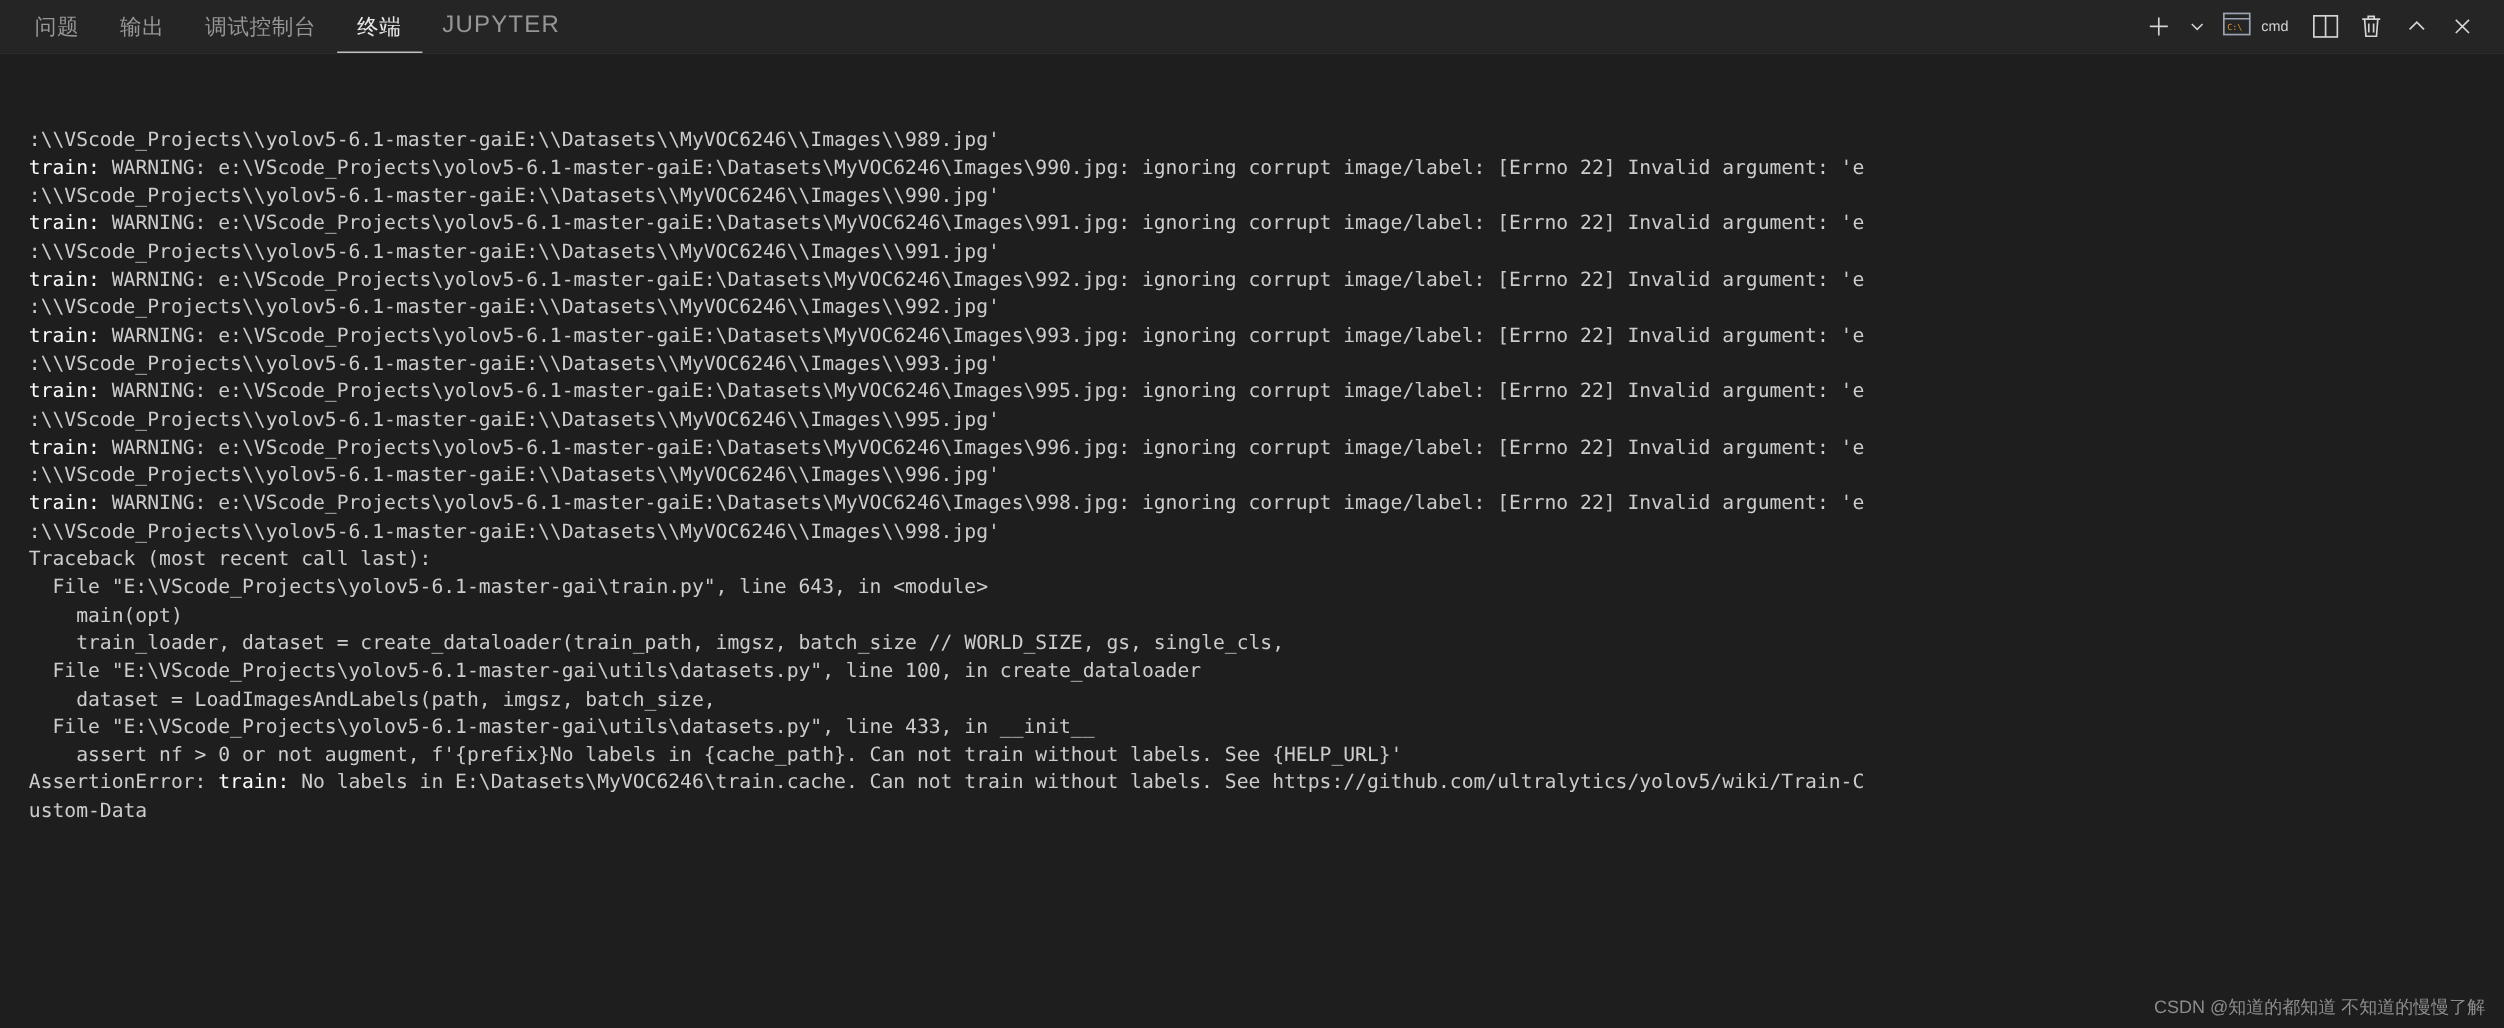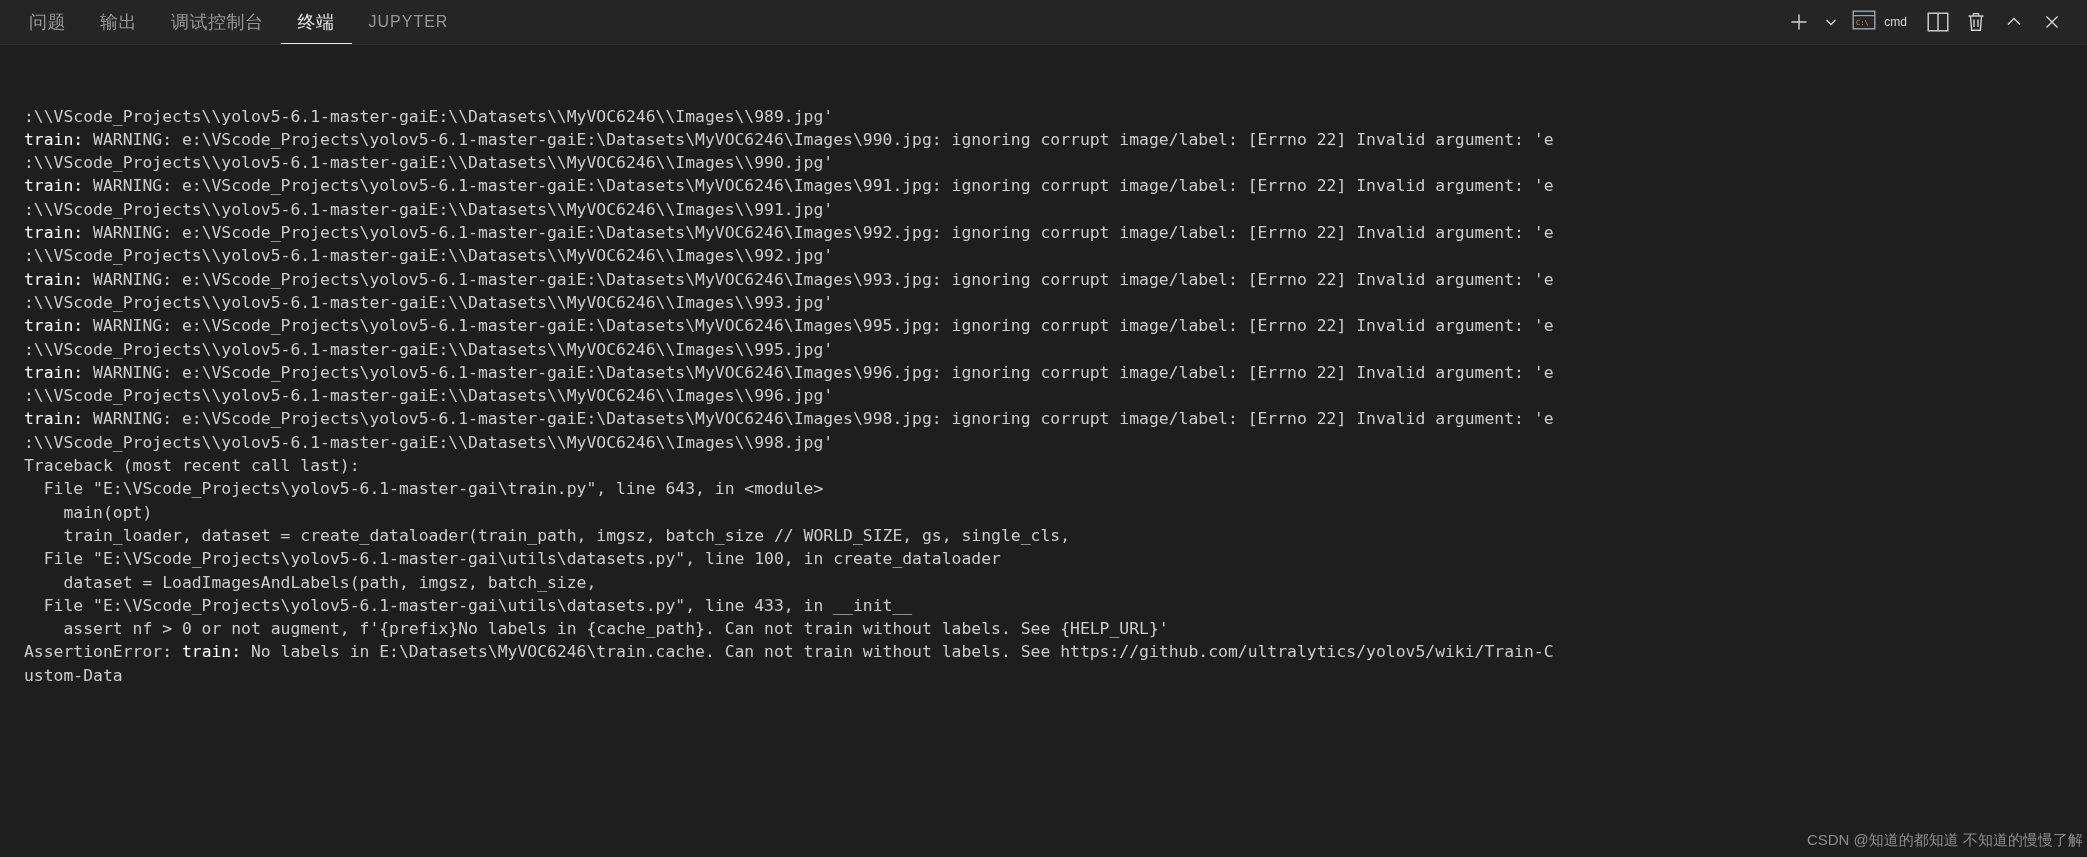--- a/index.html
+++ b/index.html
@@ -34,21 +34,21 @@
     letter-spacing: .5px;
     border-bottom: 1px solid transparent;
     cursor: pointer;
     white-space: nowrap;
   }
   .panel-tab.active {
     color: #e7e7e7;
     border-bottom: 1px solid #e7e7e7;
     font-family: Liberation Serif, serif;
   }
-  .panel-tab.latin { font-size: 16px; letter-spacing: 1px; }
+  .panel-tab.latin { font-size: 20px; letter-spacing: 1px; }
 
   #panel-actions {
     display: flex;
     align-items: center;
     padding-right: 18px;
     gap: 4px;
   }
   .act {
     width: 34px; height: 34px;
     display: flex; align-items: center; justify-content: center;
@@ -81,21 +81,21 @@
     white-space: pre;
     position: relative;
     overflow: hidden;
   }
   .tline { height: 23.3px; }
   .tok-train { color: #ffffff; }
   .tok-path  { color: #cccccc; }
 
   #watermark {
     position: absolute;
-    right: 4px;
+    right: 16px;
     bottom: 6px;
     font-family: "Liberation Sans", sans-serif;
     font-size: 15px;
     color: #8c8c8c;
     white-space: pre;
   }
 </style>
 </head>
 <body>
 

